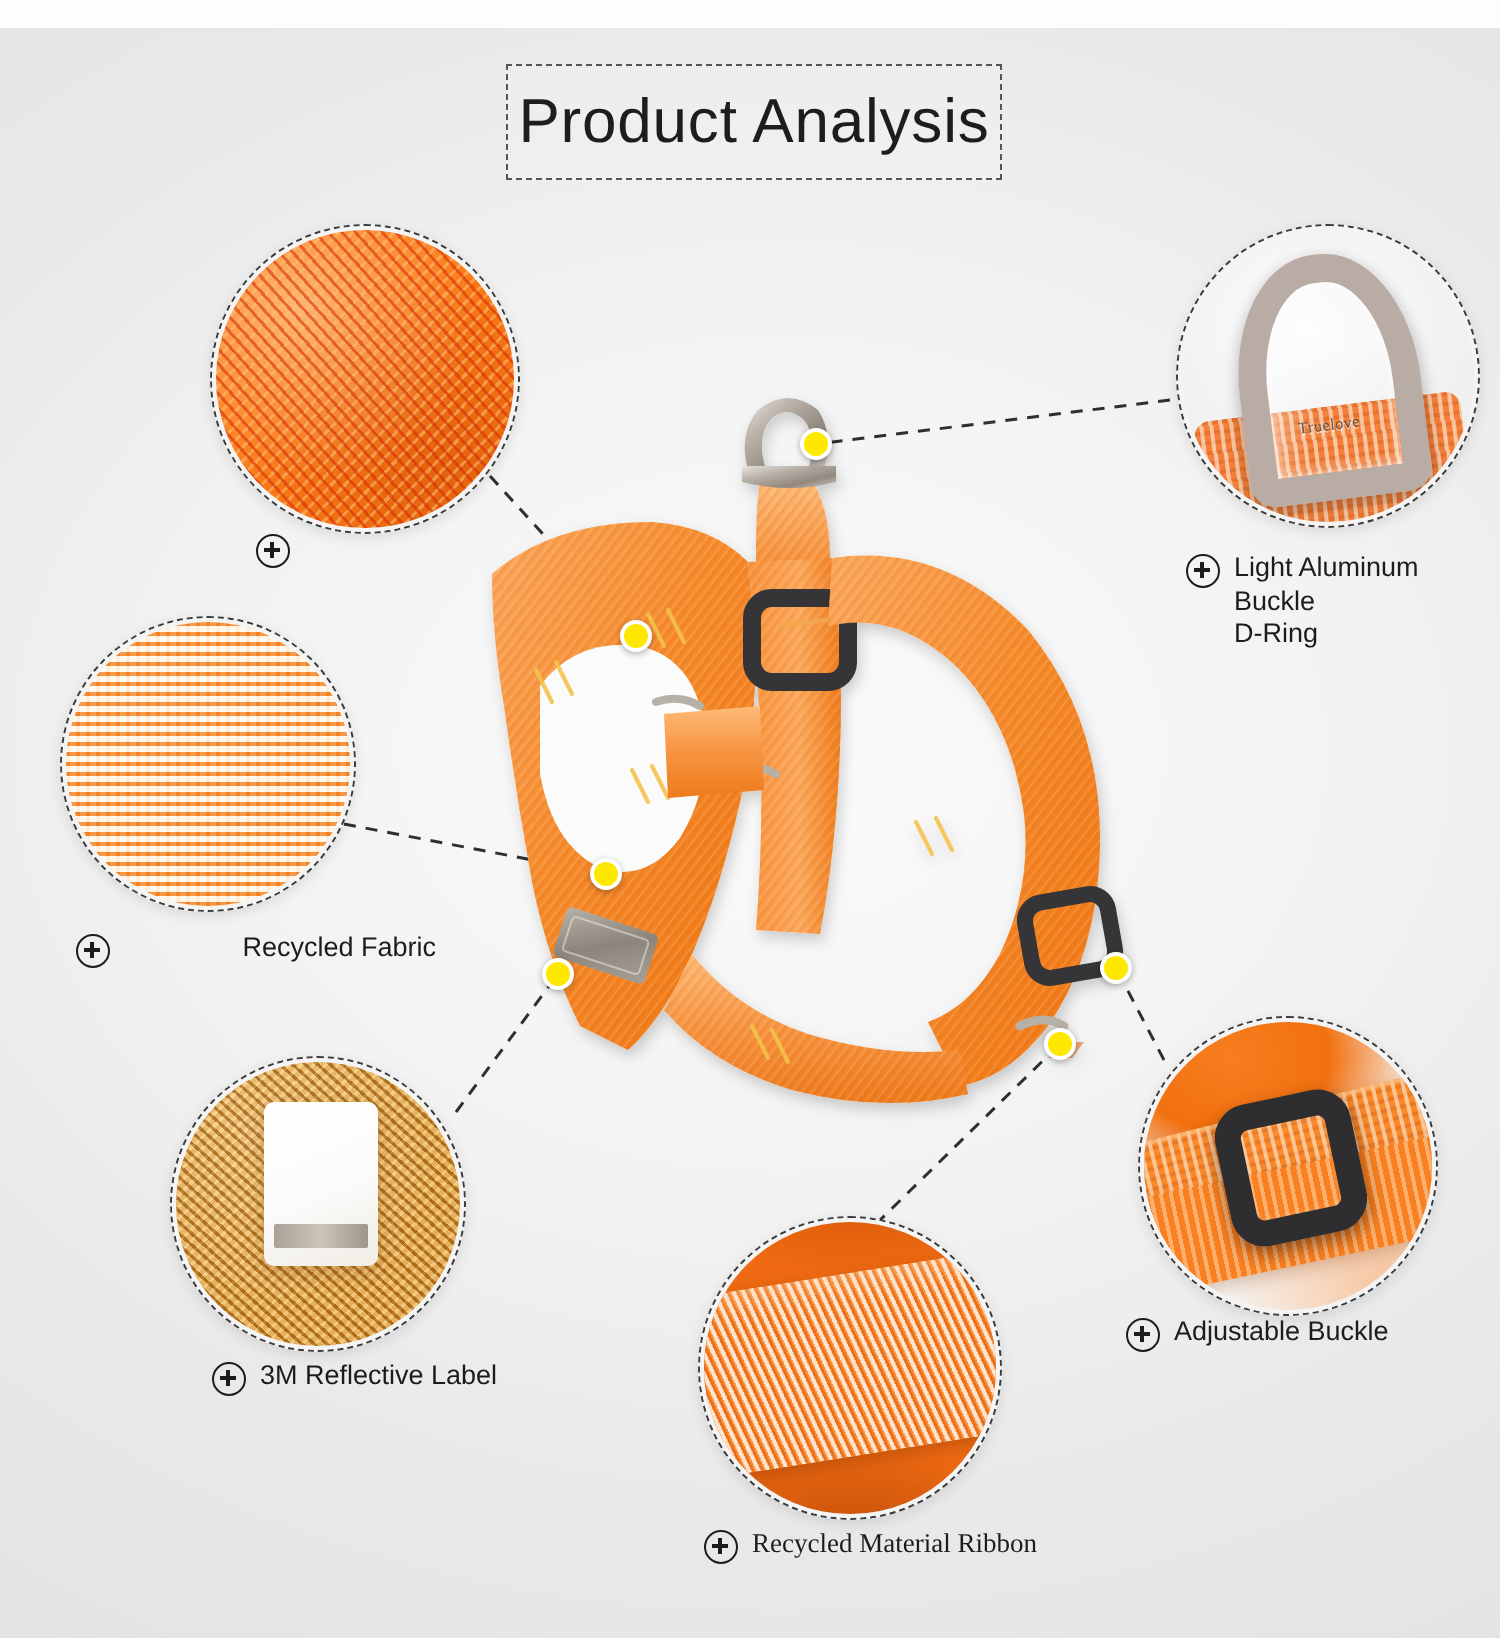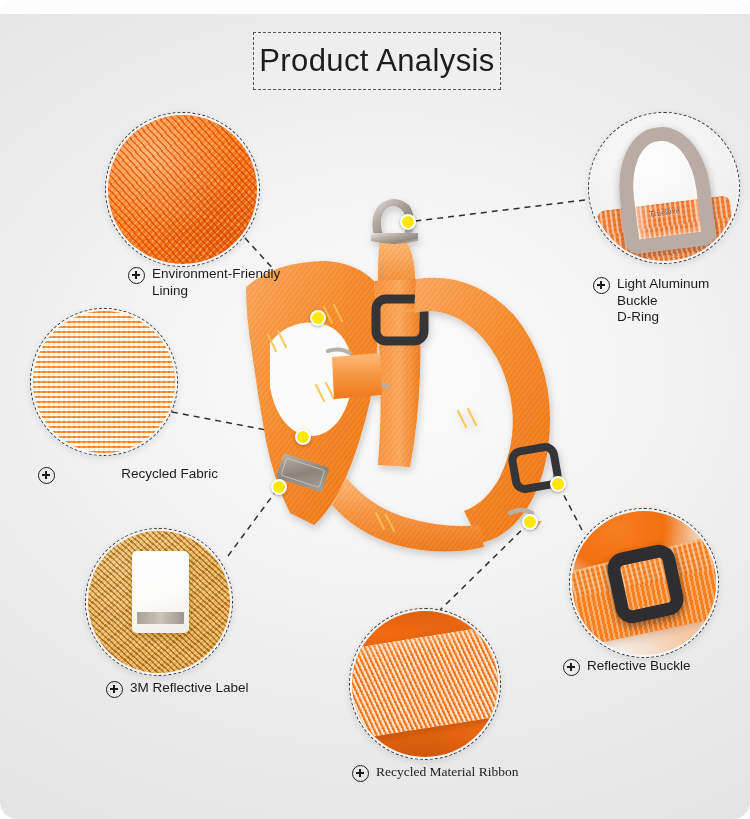--- a/index.html
+++ b/index.html
@@ -9,21 +9,20 @@
     font-family:"Liberation Sans", sans-serif;
     overflow:hidden;
   }
   #stage{
     position:relative;
     width:750px;height:819px;
     background:
       radial-gradient(ellipse 680px 520px at 52% 46%, #fbfbfb 0%, #f2f2f2 45%, #e9e9e9 72%, #e4e4e4 100%),
       #e8e8e8;
     overflow:hidden;
-    border-radius:17px;
   }
   #top-white{
     position:absolute;left:0;top:0;width:750px;height:14px;background:#fdfdfd;
   }
 
   
   .title-box{
     position:absolute;
     left:253px;top:32px;width:246px;height:56px;
     border:1.5px dashed #555;
@@ -393,22 +392,20 @@
 
   <div class="dot" style="left:400px;top:214px;"></div>
   <div class="dot" style="left:310px;top:310px;"></div>
   <div class="dot" style="left:295px;top:429px;"></div>
   <div class="dot" style="left:271px;top:479px;"></div>
   <div class="dot" style="left:550px;top:476px;"></div>
   <div class="dot" style="left:522px;top:514px;"></div>
 
   <div class="label" style="left:128px;top:266px;width:180px;">
     <div class="plus"></div>
-    <div class="label-text">Environment-Friendly
-Lining</div>
   </div>
 
   <div class="label" style="left:593px;top:276px;width:160px;">
     <div class="plus"></div>
     <div class="label-text">Light Aluminum Buckle
 D-Ring</div>
   </div>
 
   <div class="label" style="left:38px;top:466px;width:180px;justify-content:space-between;">
     <div class="plus"></div>
@@ -420,16 +417,16 @@
     <div class="label-text">3M Reflective Label</div>
   </div>
 
   <div class="label" style="left:352px;top:764px;width:240px;font-family:Liberation Serif, serif;">
     <div class="plus"></div>
     <div class="label-text">Recycled Material Ribbon</div>
   </div>
 
   <div class="label" style="left:563px;top:658px;width:190px;">
     <div class="plus"></div>
-    <div class="label-text">Reflective Buckle</div>
+    <div class="label-text">Adjustable Buckle</div>
   </div>
 
 </div>
 
 </body></html>

